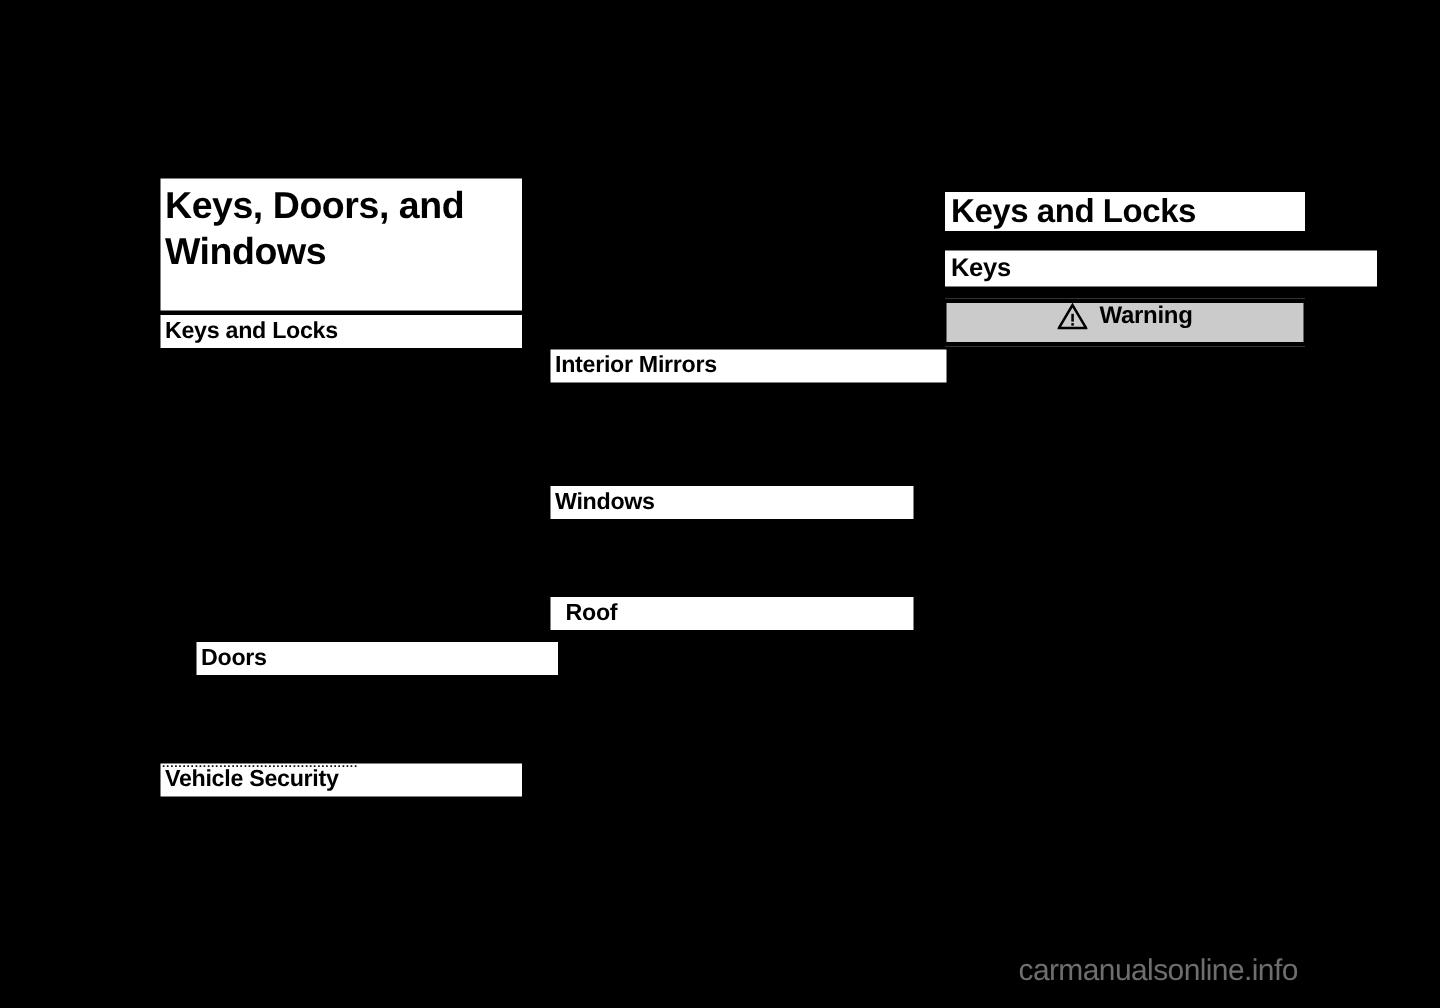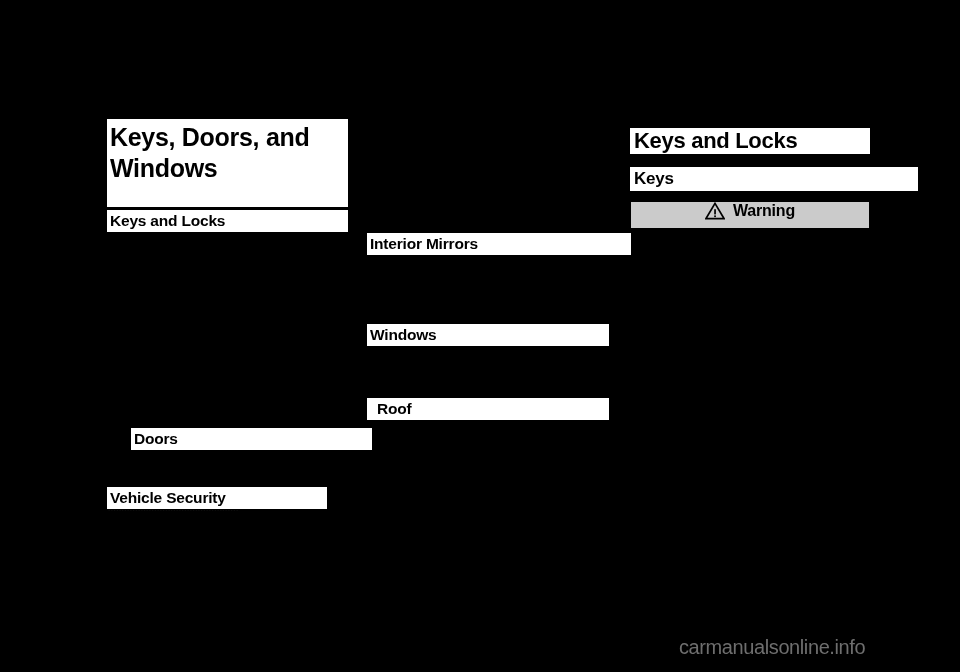--- a/index.html
+++ b/index.html
@@ -152,21 +152,21 @@
   </div>
 
   <div class="bar toc-heading" style="left:107px; top:210px; width:241px;">
     <span>Keys and Locks</span>
   </div>
 
   <div class="bar toc-heading" style="left:107px; top:428px; width:241px;margin-left:24px;">
     <span>Doors</span>
   </div>
 
-  <div class="bar toc-heading" style="left:107px; top:487px; width:220px;">
+  <div class="bar toc-heading" style="left:107px; top:509px; width:241px;">
     <span>Vehicle Security</span>
   </div>
 
   <div class="ghost-line">................................................</div>
 
 
   <div class="bar toc-heading" style="left:367px; top:233px; width:264px;">
     <span>Interior Mirrors</span>
   </div>
 

